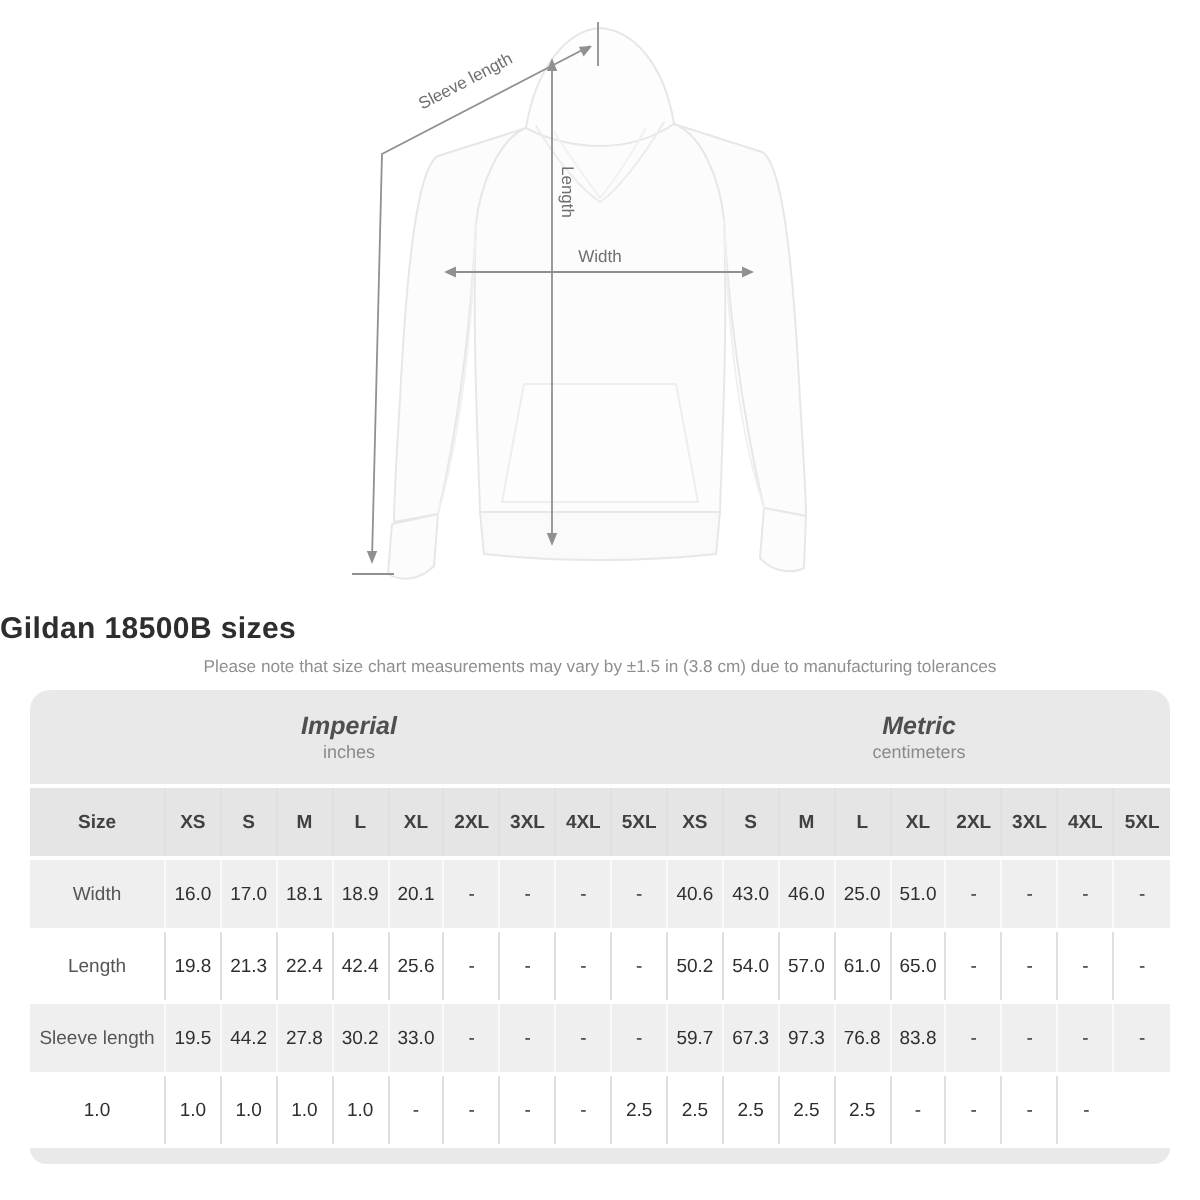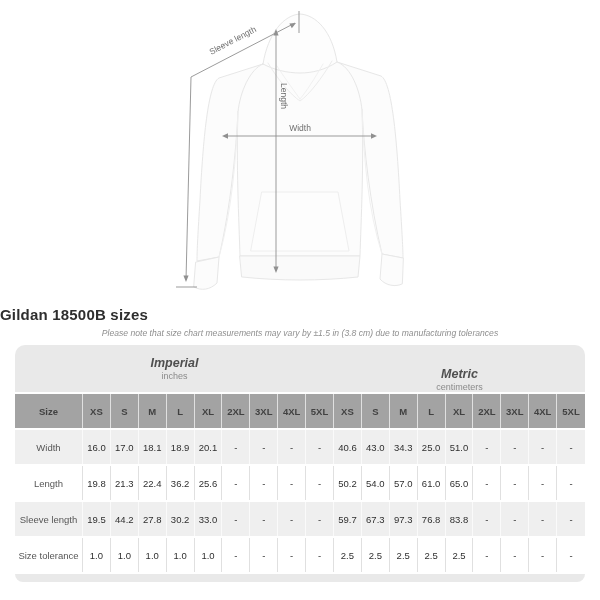--- a/index.html
+++ b/index.html
@@ -10,41 +10,41 @@
   
   .diagram { position:absolute; top:0; left:0; }
   .measure-label { font-size:8.5px; fill:#6f6f6f; }
   
   .title {
     position:absolute; top:306px; left:0; width:600px; text-align:left;
     font-size:15px; font-weight:bold; color:#2e2e2e; letter-spacing:0.2px;
   }
   .subtitle {
     position:absolute; top:328px; left:0; width:600px; text-align:center;
-    font-size:8.6px; font-style:italic; color:#8f8f8f;
+    font-size:8.6px; color:#8f8f8f;
   }
   
   .size-table { position:absolute; top:345px; left:15px; width:570px; }
   .trow {
     display:grid; grid-template-columns:68px repeat(18, 1fr);
     margin-bottom:2px;
   }
   .cell {
     display:flex; align-items:center; justify-content:center;
     text-align:center; min-width:0;
   }
   .band-row { margin-bottom:2px; }
   .band-cell {
     height:47px; background:#e9e9e9; flex-direction:column; gap:1px;
   }
   .band-left  { grid-column:1 / span 10; border-radius:10px 0 0 0; }
-  .band-right { grid-column:11 / span 9; border-radius:0 10px 0 0;justify-content:flex-end; }
+  .band-right { grid-column:11 / span 9; border-radius:0 10px 0 0; }
   .band-name { font-size:12.5px; font-weight:bold; font-style:italic; color:#4f4f4f; }
   .band-unit { font-size:9px; color:#8a8a8a; }
-  .header-row .cell { height:34px; background:#a3a3a3; border-right:1px solid #e0e0e0; }
+  .header-row .cell { height:34px; background:#e5e5e5; border-right:1px solid #e0e0e0; }
   .header-row .cell:last-child { border-right:none; }
   .header-row .cell { font-size:9.5px; font-weight:bold; color:#414141; }
   .data-row .cell { height:34px; font-size:9.5px; }
   .row-white .cell { background:#ffffff; border-right:1px solid #e0e0e0; }
   .row-gray  .cell { background:#efefef; border-right:1px solid #fafafa; }
   .data-row .cell:last-child { border-right:none; }
   .cell.lbl { color:#565656; font-size:9.5px; }
   .cell.val { color:#2f2f2f; }
   .table-footer {
     height:8px; background:#e9e9e9; border-radius:0 0 10px 10px; margin-top:0;
@@ -146,34 +146,34 @@
         <div class="cell val">17.0</div>
         <div class="cell val">18.1</div>
         <div class="cell val">18.9</div>
         <div class="cell val">20.1</div>
         <div class="cell val">-</div>
         <div class="cell val">-</div>
         <div class="cell val">-</div>
         <div class="cell val">-</div>
         <div class="cell val">40.6</div>
         <div class="cell val">43.0</div>
-        <div class="cell val">34.3</div>
+        <div class="cell val">46.0</div>
         <div class="cell val">25.0</div>
         <div class="cell val">51.0</div>
         <div class="cell val">-</div>
         <div class="cell val">-</div>
         <div class="cell val">-</div>
         <div class="cell val">-</div>
       </div>
       <div class="trow data-row row-white">
         <div class="cell lbl">Length</div>
         <div class="cell val">19.8</div>
         <div class="cell val">21.3</div>
         <div class="cell val">22.4</div>
-        <div class="cell val">36.2</div>
+        <div class="cell val">42.4</div>
         <div class="cell val">25.6</div>
         <div class="cell val">-</div>
         <div class="cell val">-</div>
         <div class="cell val">-</div>
         <div class="cell val">-</div>
         <div class="cell val">50.2</div>
         <div class="cell val">54.0</div>
         <div class="cell val">57.0</div>
         <div class="cell val">61.0</div>
         <div class="cell val">65.0</div>
@@ -197,21 +197,20 @@
         <div class="cell val">67.3</div>
         <div class="cell val">97.3</div>
         <div class="cell val">76.8</div>
         <div class="cell val">83.8</div>
         <div class="cell val">-</div>
         <div class="cell val">-</div>
         <div class="cell val">-</div>
         <div class="cell val">-</div>
       </div>
       <div class="trow data-row row-white">
-        <div class="cell lbl">Size tolerance</div>
         <div class="cell val">1.0</div>
         <div class="cell val">1.0</div>
         <div class="cell val">1.0</div>
         <div class="cell val">1.0</div>
         <div class="cell val">1.0</div>
         <div class="cell val">-</div>
         <div class="cell val">-</div>
         <div class="cell val">-</div>
         <div class="cell val">-</div>
         <div class="cell val">2.5</div>

